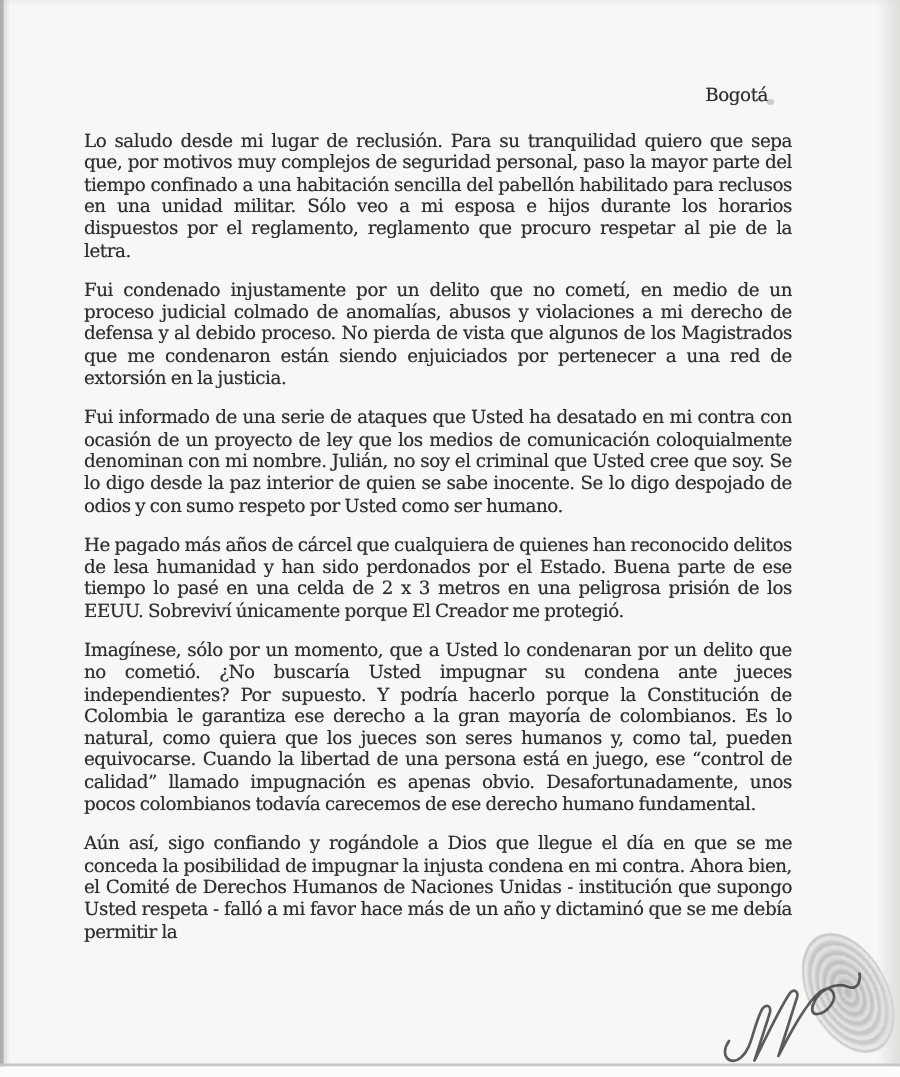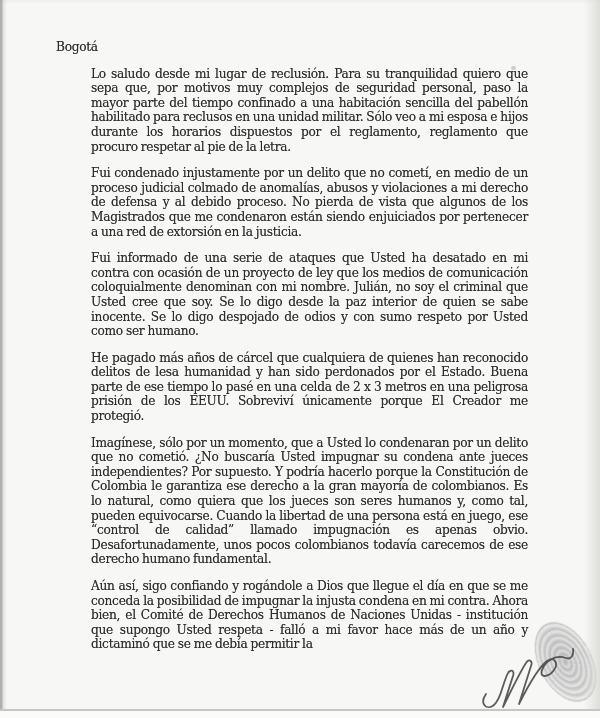--- a/index.html
+++ b/index.html
@@ -41,25 +41,25 @@
   .letter {
     position: absolute;
     left: 56px; top: 40px;
     width: 472px;
     font-size: 12.2px;
     line-height: 14.6px;
     letter-spacing: -0.3px;
     word-spacing: -0.5px;
     text-shadow: 0 0 0.5px rgba(45,45,45,0.55);
   }
-  .letter .line { margin: 0; }
+  .letter .line { margin: 16px; text-align: right; }
   .ref-line { margin-top: 16px; }
   .ref-label { font-weight: bold; }
   .salutation { margin-top: 15px; }
-  .body-paragraphs { margin-top: 12px; margin-left: 35px; }
+  .body-paragraphs { margin-top: 12px; }
   .body-paragraphs p {
     margin: 0 0 12px 0;
     text-align: justify;
   }
   
   .fingerprint {
     position: absolute;
     left: 539px; top: 619px;
     width: 53px; height: 86px;
     border-radius: 50%;

